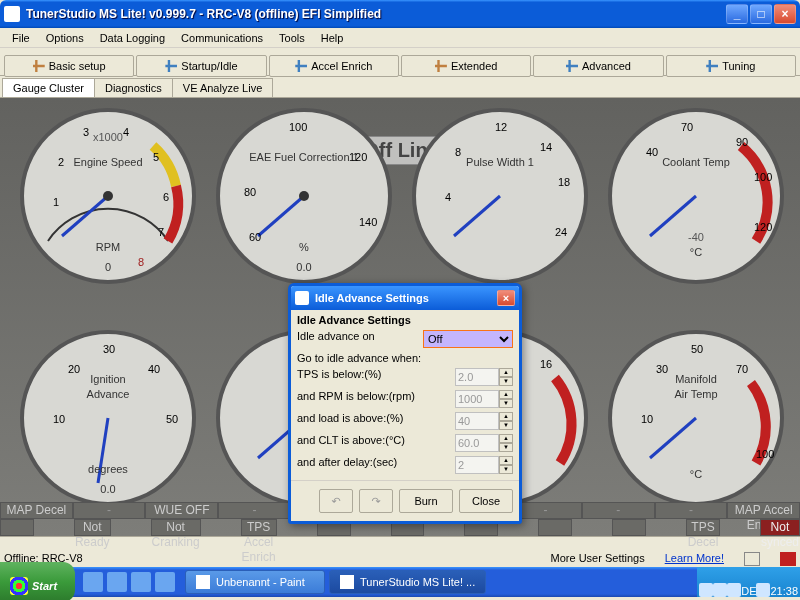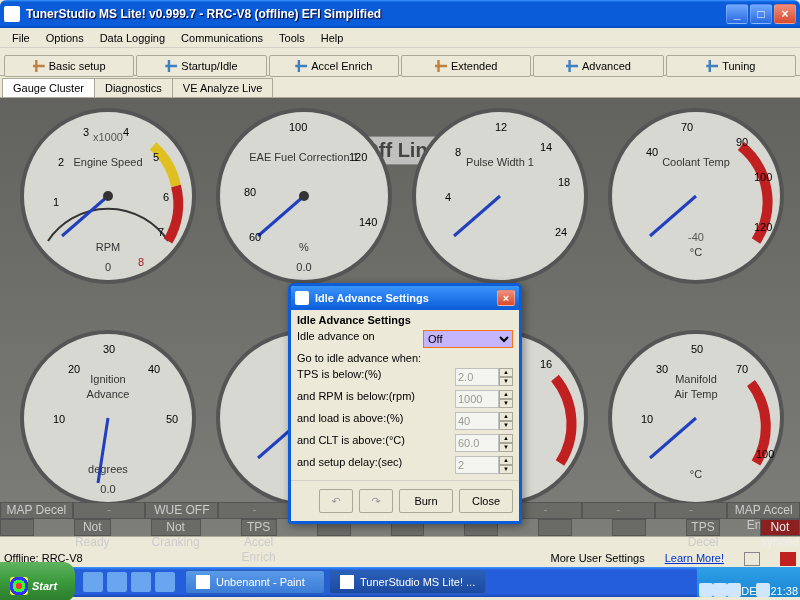--- a/index.html
+++ b/index.html
@@ -314,21 +314,21 @@
       <span class="lbl">and CLT is above:(°C)</span>
       <div class="numfield">
           <input disabled="" value="60.0" style="">
           <div class="spinbtns">
             <span>▲</span>
             <span>▼</span>
           </div>
         </div>
     </div>
     <div class="row">
-      <span class="lbl">and setup delay:(sec)</span>
+      <span class="lbl">and after delay:(sec)</span>
       <div class="numfield">
           <input disabled="" value="2" style="">
           <div class="spinbtns">
             <span>▲</span>
             <span>▼</span>
           </div>
         </div>
     </div>
     <div class="btnrow">
       <button class="dlgbtn icon">↶</button>

